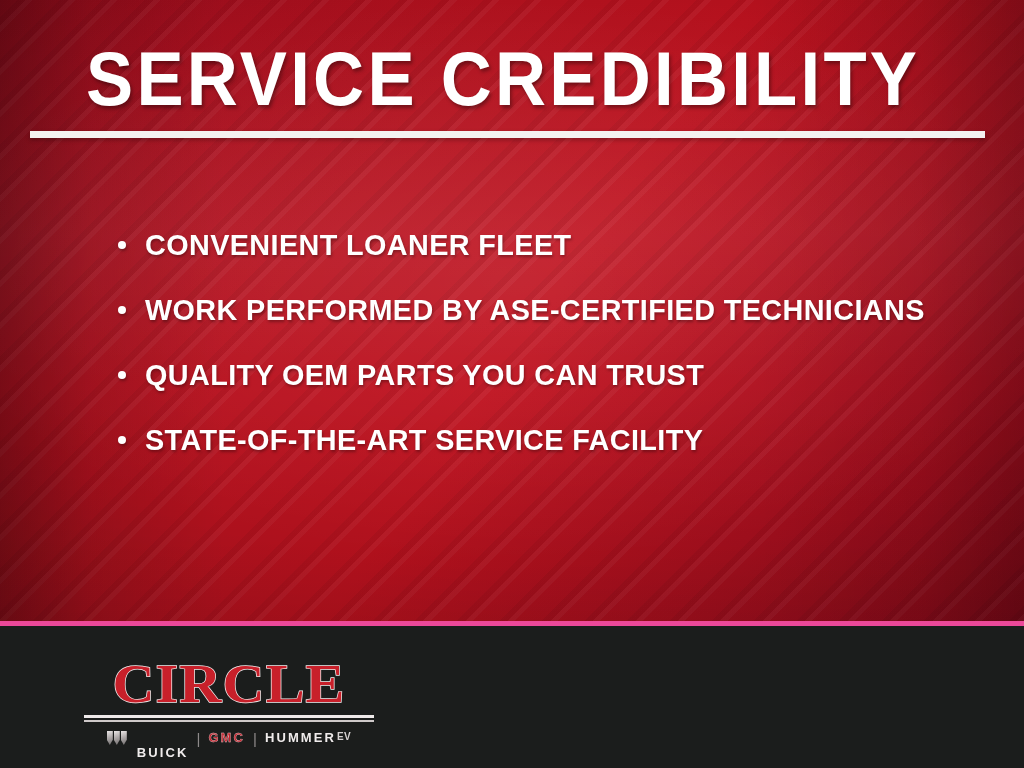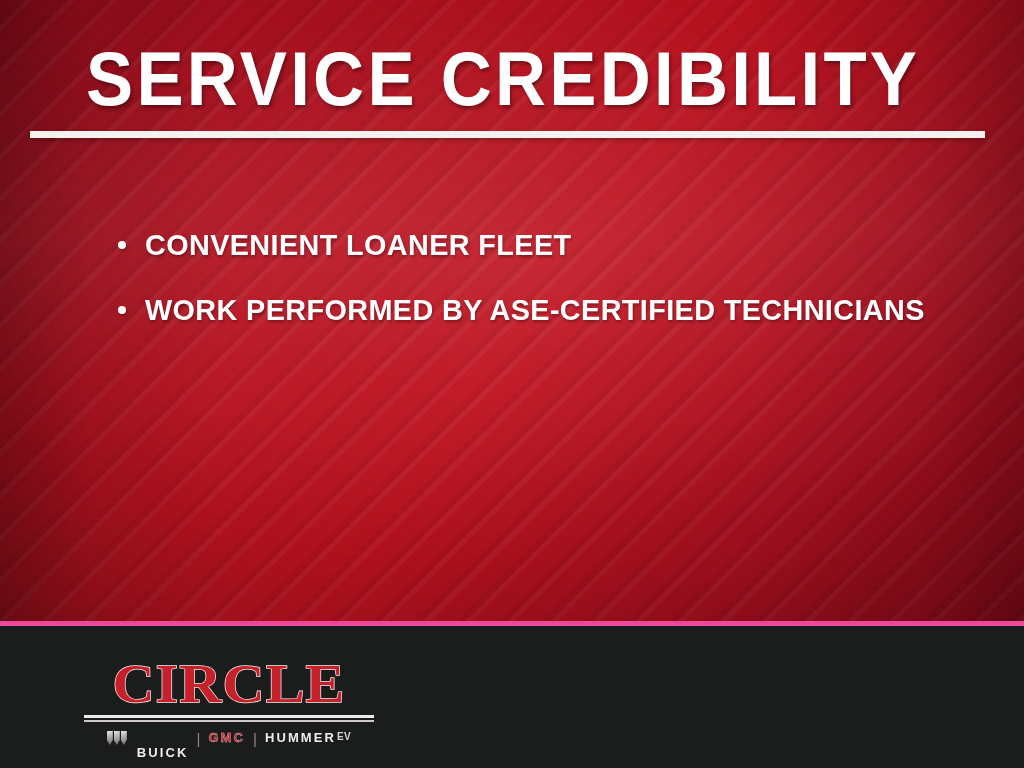--- a/index.html
+++ b/index.html
@@ -233,21 +233,29 @@
     <div class="bullet-row">
       <span class="bullet-dot"></span>
       <span class="bullet-text">CONVENIENT LOANER FLEET</span>
     </div>
 
     <div class="bullet-row">
       <span class="bullet-dot"></span>
       <span class="bullet-text">WORK PERFORMED BY ASE-CERTIFIED TECHNICIANS</span>
     </div>
 
-
+    <div class="bullet-row">
+      <span class="bullet-dot"></span>
+      <span class="bullet-text">QUALITY OEM PARTS YOU CAN TRUST</span>
+    </div>
+
+    <div class="bullet-row">
+      <span class="bullet-dot"></span>
+      <span class="bullet-text">STATE-OF-THE-ART SERVICE FACILITY</span>
+    </div>
 
 
   </div>
 
   <div class="footer">
 
     <div class="logo-block">
       <div class="logo-word">CIRCLE</div>
 
       <div class="logo-rules">

